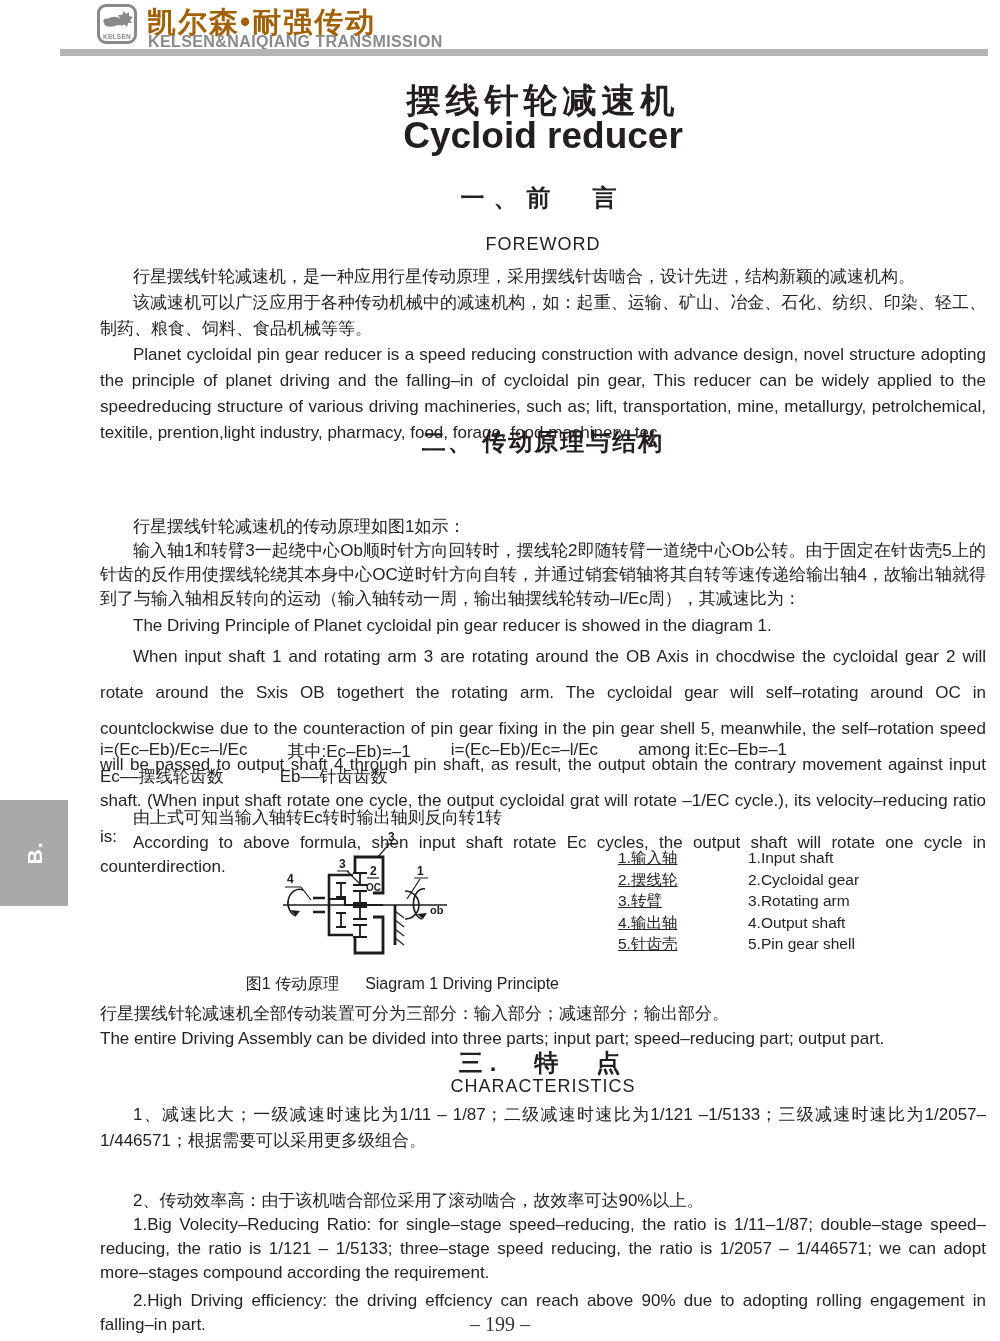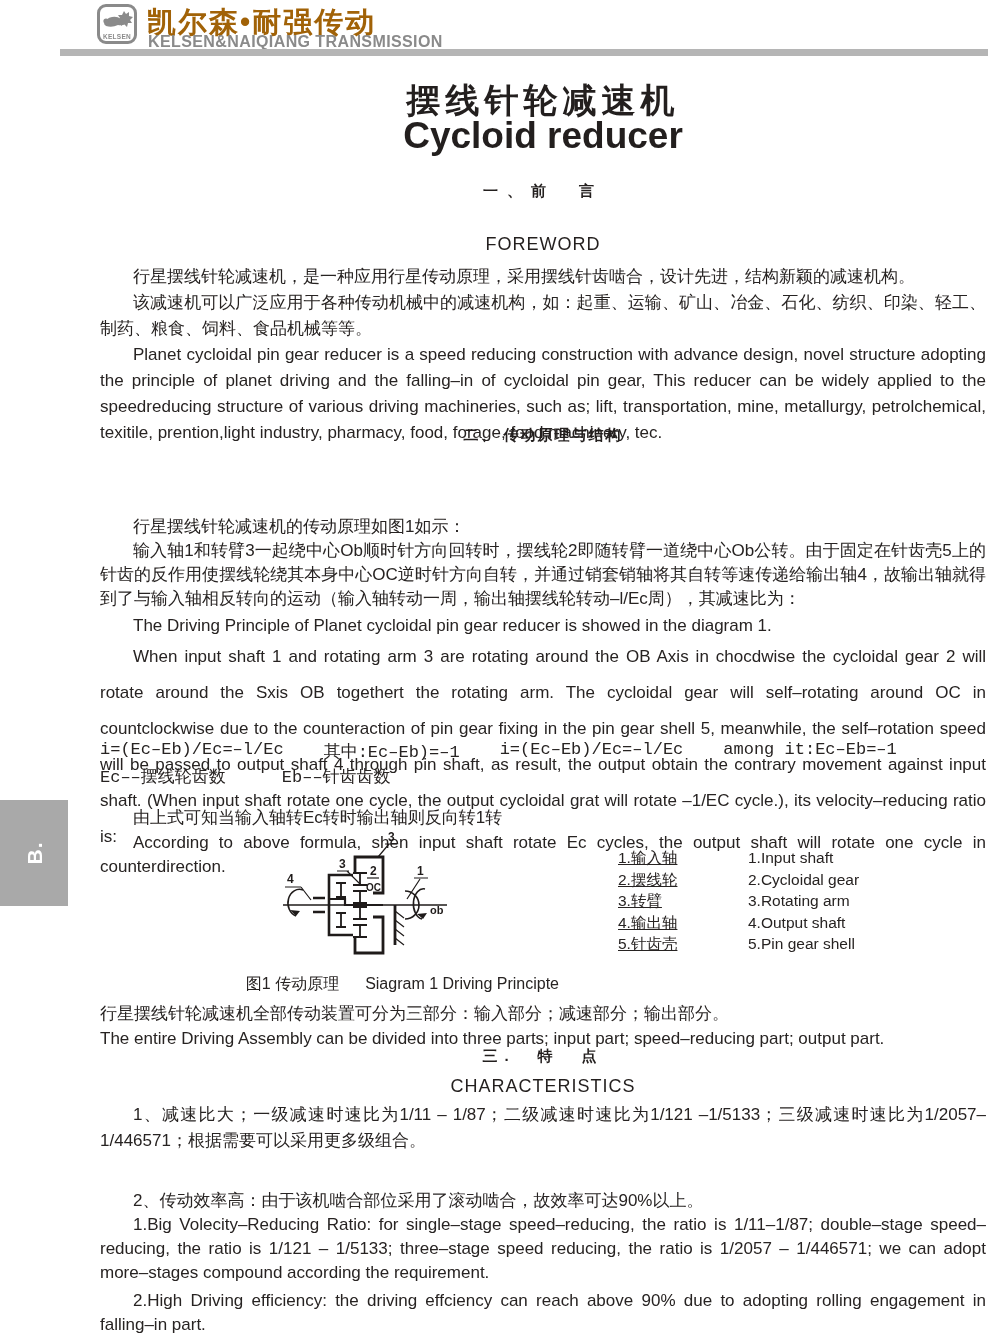--- a/index.html
+++ b/index.html
@@ -10,33 +10,33 @@
   
   .logo-box{position:absolute;left:97px;top:4px;width:40px;height:40px;border:3px solid #8a8a8a;border-radius:9px;box-sizing:border-box;}
   .logo-kelsen{position:absolute;left:0;right:0;bottom:1px;text-align:center;font-size:6.5px;font-weight:bold;color:#8a8a8a;letter-spacing:0.3px;}
   .brand-cn{position:absolute;left:147px;top:3px;font-size:29px;font-weight:bold;color:#a16207;letter-spacing:2px;white-space:pre;text-align:right;}
   .brand-en{position:absolute;left:148px;top:33px;font-size:16px;font-weight:bold;color:#8a8a8a;letter-spacing:0.4px;white-space:pre;}
   .hr-bar{position:absolute;left:60px;top:49px;width:928px;height:7px;background:#b5b5b5;}
   
   .center-band{position:absolute;left:100px;width:886px;text-align:center;white-space:pre-wrap;}
   .title-cn{top:78px;font-size:34px;font-weight:bold;letter-spacing:5px;color:#231f1e;}
   .title-en{top:115px;font-size:37px;font-weight:bold;color:#231f1e;}
-  .h-cn{font-size:15px;font-weight:bold;color:#231f1e;}
+  .h-cn{font-size:24px;font-weight:bold;color:#231f1e;}
   .h-en{font-size:18px;font-weight:400;color:#231f1e;letter-spacing:1px;}
   .h1cn{top:182px;letter-spacing:9px;}
   .h1en{top:209px;margin-top:25px;}
   .h2cn{top:426px;letter-spacing:2px;}
   .h2en{top:455px;}
   .h3cn{top:1047px;letter-spacing:7px;}
   .h3en{top:1076px;}
   
   .para{position:absolute;left:100px;width:886px;font-size:17px;text-align:justify;color:#272322;}
   .lh26{line-height:26px}.lh25{line-height:24px}.lh24{line-height:36px}
   .ind{text-indent:33px;}
-  .formula-row{position:absolute;left:100px;width:886px;font-size:17px;display:flex;white-space:pre;font-family:Liberation Mono, monospace;}
+  .formula-row{position:absolute;left:100px;width:886px;font-size:17px;display:flex;white-space:pre;}
   .f1 span{margin-right:40px;} .f2 span{margin-right:56px;}
   
   .side-tab{position:absolute;left:0;top:800px;width:68px;height:106px;background:#a9a9a9;display:flex;align-items:center;justify-content:center;}
   .side-tab span{transform:rotate(-90deg);color:#ffffff;font-size:21px;font-weight:bold;letter-spacing:1px;}
   
   .diagram{position:absolute;left:281px;top:827px;}
   .legend{position:absolute;left:618px;top:847px;font-size:15.5px;color:#272322;}
   .legend-row{display:flex;line-height:21.6px;}
   .legend-row .cn{width:130px;text-decoration:underline;}
   .caption{position:absolute;left:228px;top:956px;font-size:16px;color:#272322;white-space:pre;}
@@ -174,14 +174,15 @@
   <p class="para lh25" style="top:985px">行星摆线针轮减速机全部传动装置可分为三部分：输入部分；减速部分；输出部分。</p>
   <p class="para lh25" style="top:1010px">The entire Driving Assembly can be divided into three parts; input part; speed–reducing part; output part.</p>
 
   <div class="center-band h-cn h3cn">三.　特　点</div>
   <div class="center-band h-en h3en">CHARACTERISTICS</div>
   <p class="para lh26 ind" style="top:1085px">1、减速比大；一级减速时速比为1/11 – 1/87；二级减速时速比为1/121 –1/5133；三级减速时速比为1/2057–1/446571；根据需要可以采用更多级组合。</p>
   <p class="para lh26 ind" style="top:1171px">2、传动效率高：由于该机啮合部位采用了滚动啮合，故效率可达90%以上。</p>
   <p class="para lh25 ind" style="top:1196px">1.Big Volecity–Reducing Ratio: for single–stage speed–reducing, the ratio is 1/11–1/87; double–stage speed–reducing, the ratio is 1/121 – 1/5133; three–stage speed reducing, the ratio is 1/2057 – 1/446571; we can adopt more–stages compound according the requirement.</p>
   <p class="para lh25 ind" style="top:1272px">2.High Driving efficiency: the driving effciency can reach above 90% due to adopting rolling engagement in falling–in part.</p>
 
+  <div class="footer">– 199 –</div>
 
 </div>
 
 </body></html>

